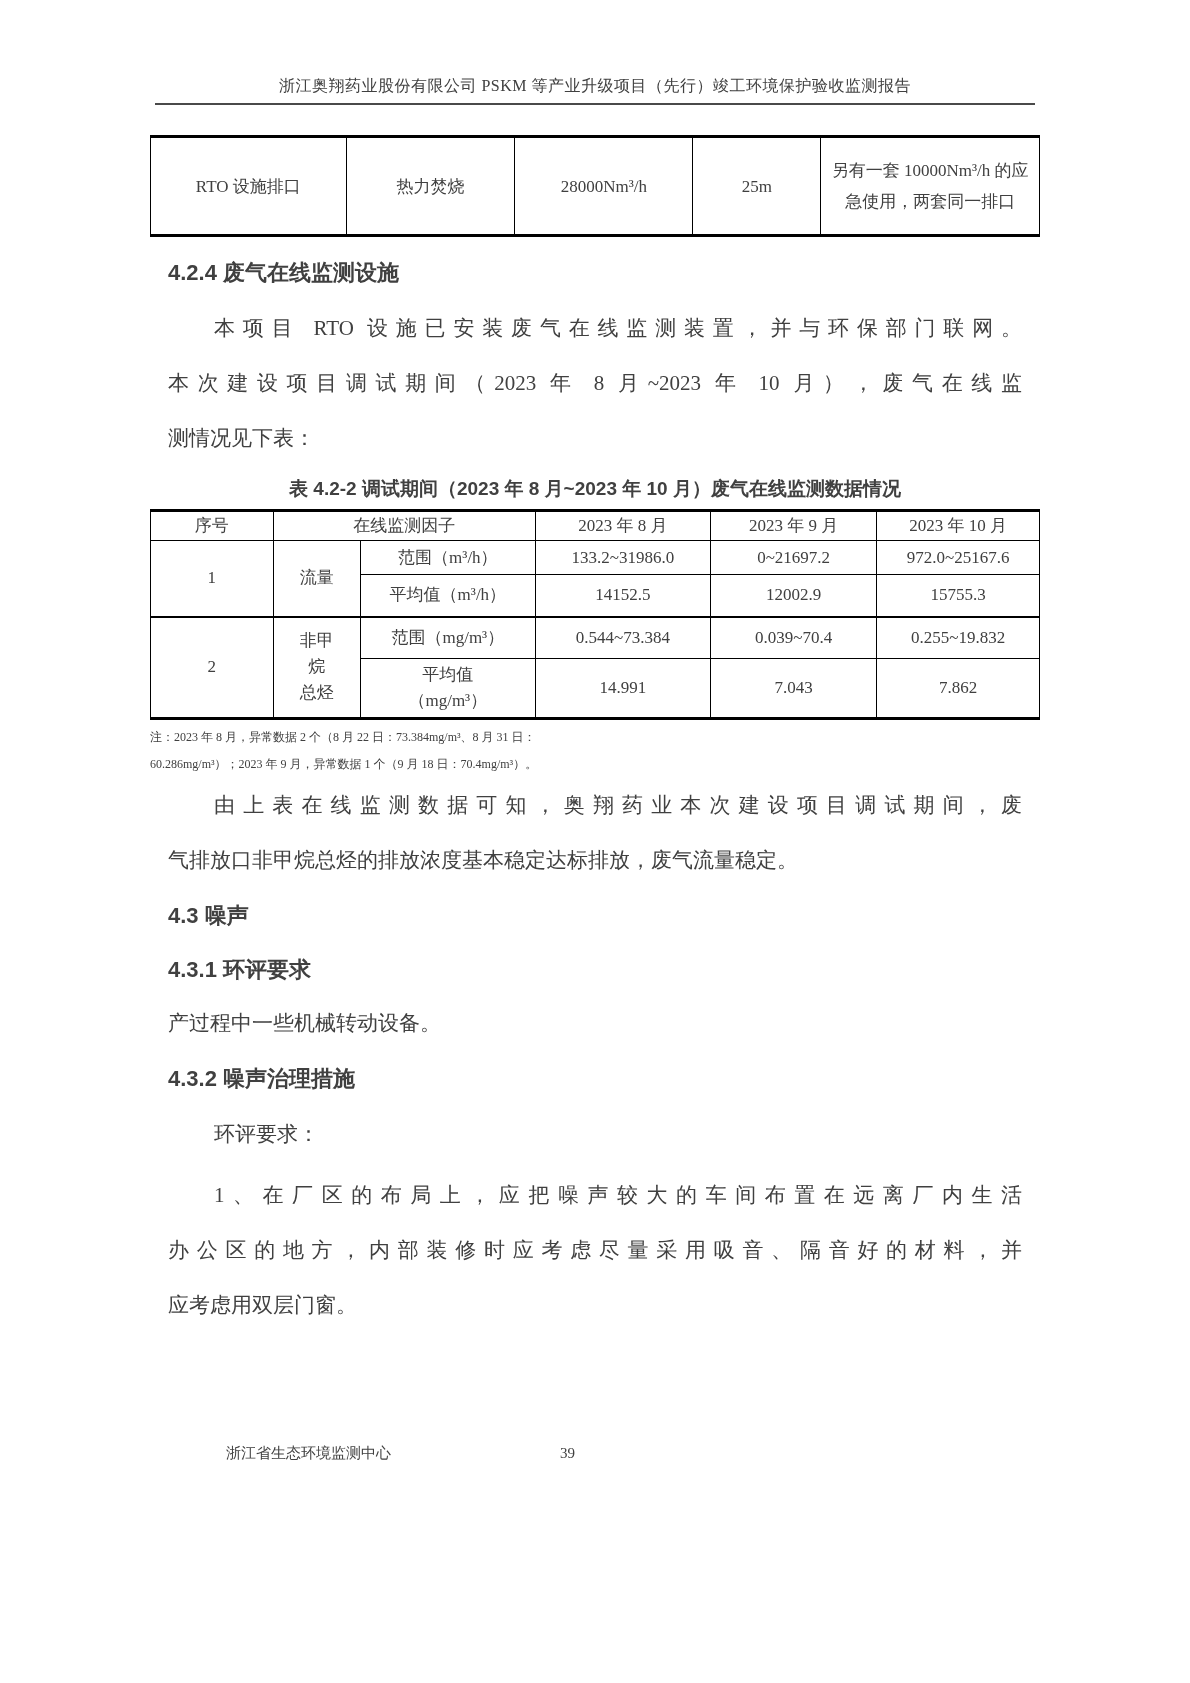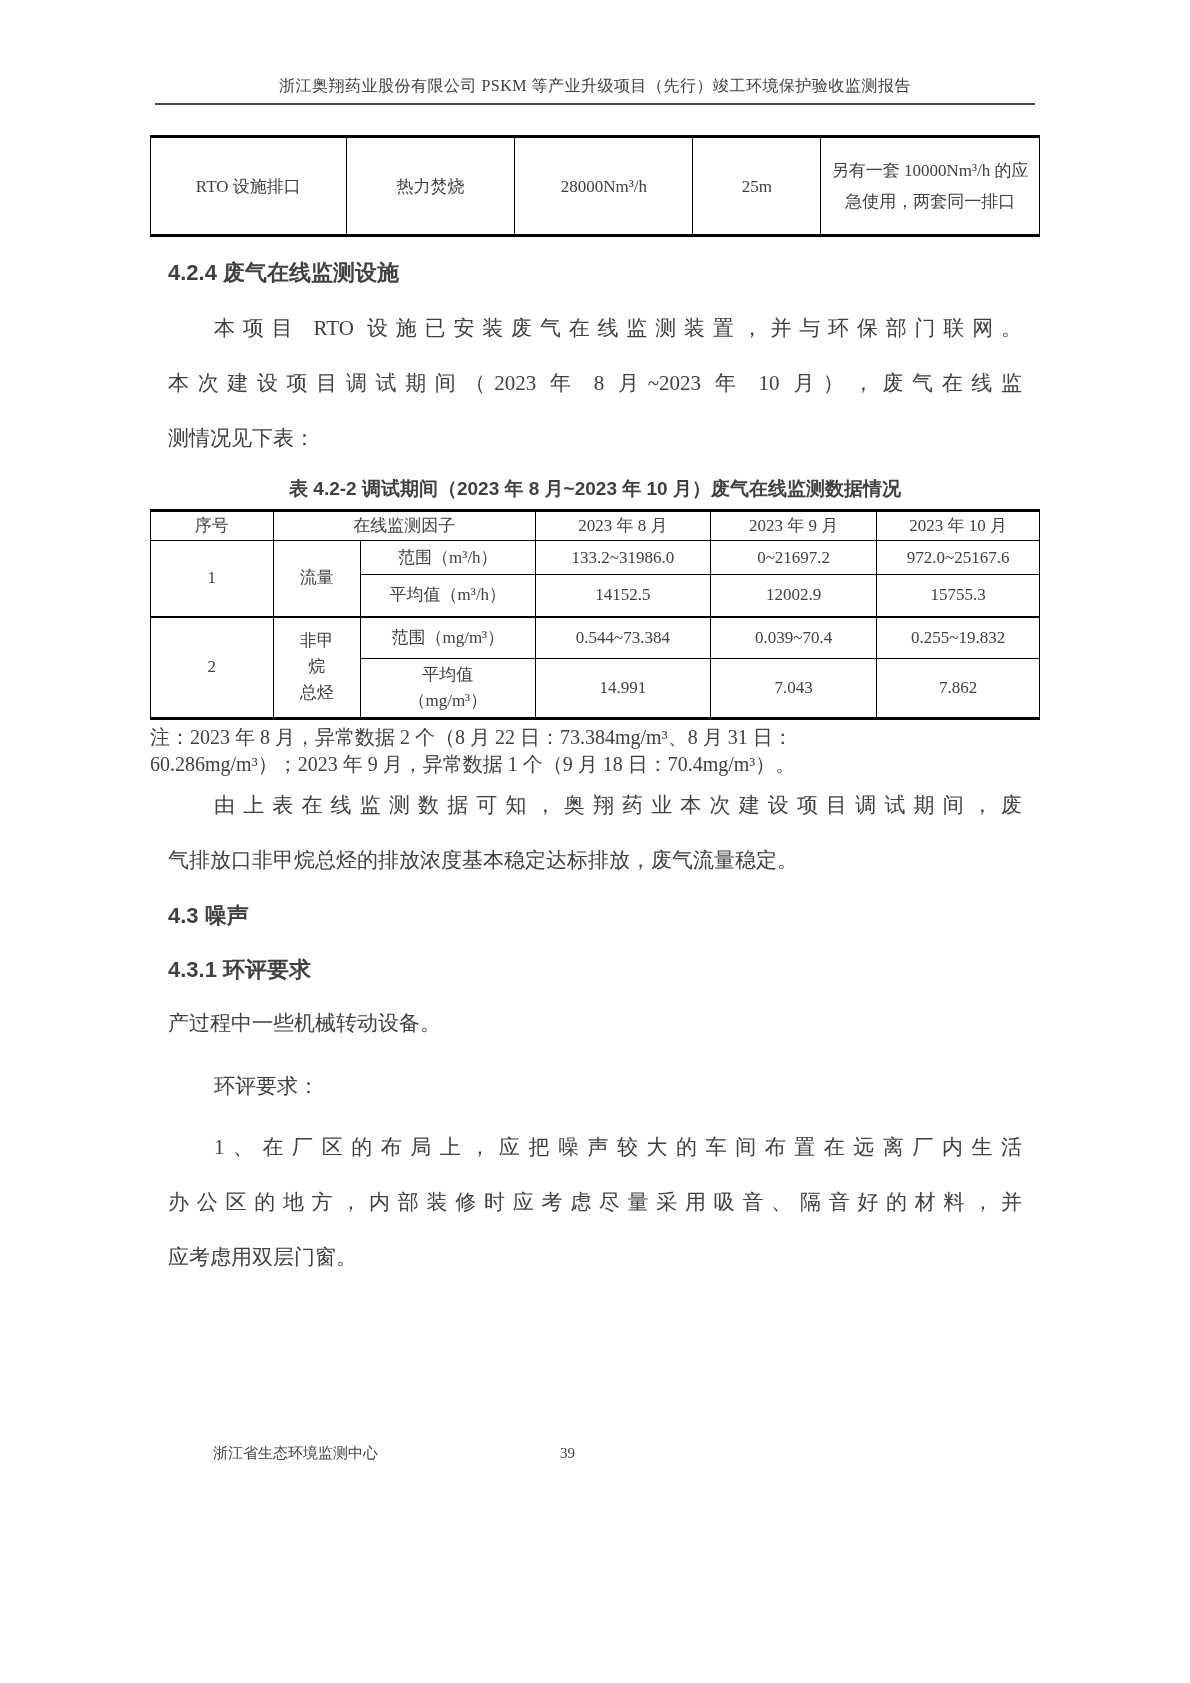--- a/index.html
+++ b/index.html
@@ -57,24 +57,24 @@
   .p1{margin-top:8px;}
   .p2{margin-top:0;}
   .p3{margin-top:6px;}
   .p4{margin-top:8px;}
   .item1{margin-top:6px;}
   .bodyline{font-size:21px;line-height:55px;height:55px;overflow:hidden;}
   .indent{text-indent:46px;}
   .stretch{text-align:justify;text-align-last:justify;}
   
   .note{margin:4px 150px 0;width:890px;}
-  .noteline{font-size:20px;line-height:27px;height:27px;overflow:hidden;}
+  .noteline{font-size:12px;line-height:27px;height:27px;overflow:hidden;}
   
   .footer{position:absolute;top:1442px;left:0;width:1190px;height:24px;font-size:15px;line-height:22px;}
-  .footer-org{position:absolute;left:213px;}
+  .footer-org{position:absolute;left:226px;}
   .footer-page{position:absolute;left:560px;}
 </style>
 </head>
 <body>
 
 <div class="page">
 
   <div class="header">
     <span class="header-title">浙江奥翔药业股份有限公司 PSKM 等产业升级项目（先行）竣工环境保护验收监测报告</span>
   </div>
@@ -169,20 +169,21 @@
   </div>
 
   <div class="heading h43">4.3 噪声</div>
 
   <div class="heading h431">4.3.1 环评要求</div>
 
   <div class="para p3">
     <div class="bodyline">产过程中一些机械转动设备。</div>
   </div>
 
+  <div class="heading h432">4.3.2 噪声治理措施</div>
 
   <div class="para p4">
     <div class="bodyline indent">环评要求：</div>
   </div>
 
   <div class="para item1">
     <div class="bodyline indent stretch">1、在厂区的布局上，应把噪声较大的车间布置在远离厂内生活</div>
     <div class="bodyline stretch">办公区的地方，内部装修时应考虑尽量采用吸音、隔音好的材料，并</div>
     <div class="bodyline">应考虑用双层门窗。</div>
   </div>

